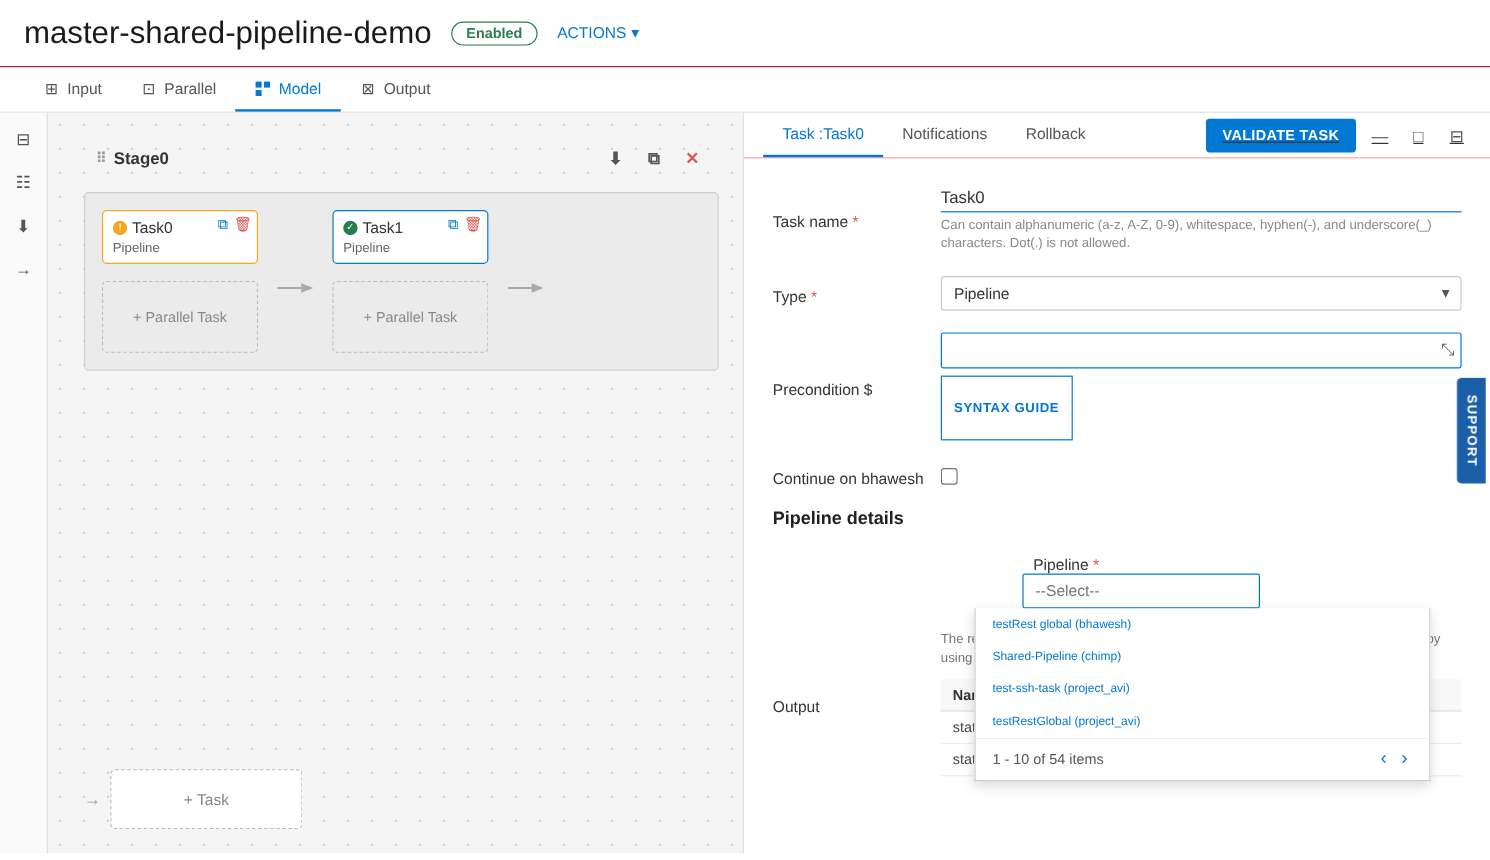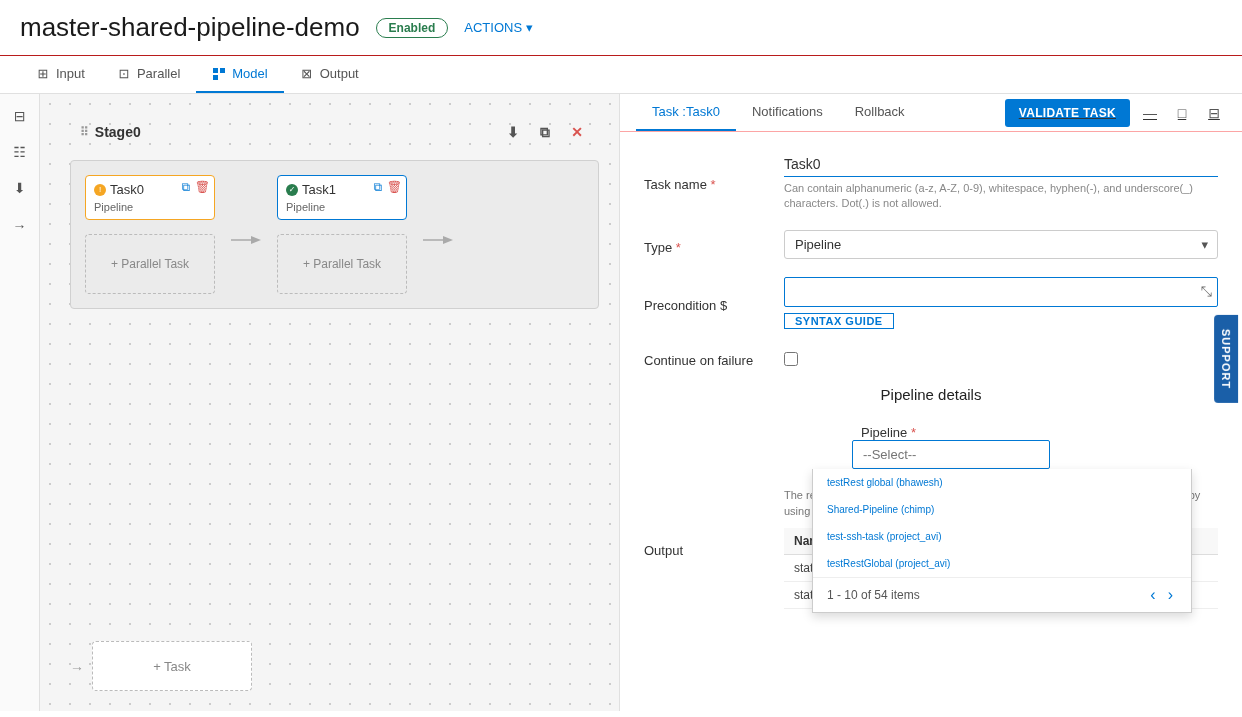--- a/index.html
+++ b/index.html
@@ -74,26 +74,26 @@
     .form-label .required { color: #d9534f; }
     .form-control-wrapper { flex: 1; }
     .form-input { width: 100%; border: none; border-bottom: 1.5px solid #0078d4; padding: 4px 0; font-size: 14px; color: #333; outline: none; background: transparent; }
     .form-hint { font-size: 11px; color: #888; margin-top: 4px; line-height: 1.4; }
     .select-wrapper { position: relative; }
     .select-wrapper::after { content: '▾'; position: absolute; right: 10px; top: 50%; transform: translateY(-50%); color: #555; pointer-events: none; }
     .select-wrapper select { width: 100%; border: 1px solid #ccc; border-radius: 3px; padding: 6px 10px; font-size: 13px; color: #333; background: #fff; appearance: none; cursor: pointer; }
     .precondition-wrapper { position: relative; }
     .precondition-input { width: 100%; border: 1px solid #0078d4; border-radius: 2px; padding: 6px 28px 6px 8px; font-size: 13px; outline: none; min-height: 30px; }
     .precondition-icon { position: absolute; right: 6px; top: 6px; color: #666; font-size: 14px; }
-    .syntax-guide-btn { border: 1px solid #0078d4; color: #0078d4; background: #fff; padding: 1px 10px; font-size: 11px; font-weight: 600; cursor: pointer; letter-spacing: 0.5px; margin-top: 6px; }
+    .syntax-guide-btn { border: 1px solid #0078d4; color: #0078d4; background: #fff; padding: 20px 10px; font-size: 11px; font-weight: 600; cursor: pointer; letter-spacing: 0.5px; margin-top: 6px; }
     .checkbox-wrapper { display: flex; align-items: center; margin-top: 4px; }
     .form-checkbox { width: 14px; height: 14px; border: 1px solid #999; cursor: pointer; }
 
     
-    .section-heading { font-size: 15px; font-weight: 400; color: #222; margin-bottom: 16px; border-top: none; text-align: center; }
+    .section-heading { font-size: 15px; font-weight: 700; color: #222; margin-bottom: 16px; border-top: none; }
 
     
     .pipeline-input-wrapper { position: relative; padding-left: 40px; }
     .pipeline-input { width: 100%; border: 1px solid #0078d4; border-radius: 2px; padding: 6px 10px; font-size: 13px; color: #aaa; background: #fff; outline: none; }
 
     
     .dropdown-list { position: absolute; top: 100%; left: 0; width: 380px; background: #fff; border: 1px solid #ccc; border-top: none; box-shadow: 0 4px 10px rgba(0,0,0,0.15); z-index: 100; }
     .dropdown-item { padding: 8px 14px; font-size: 10px; color: #0078d4; cursor: pointer; }
     .dropdown-item.highlighted { background: #e8f3ff; }
     .dropdown-footer { display: flex; align-items: center; justify-content: space-between; padding: 8px 14px; border-top: 1px solid #eee; font-size: 12px; color: #555; }
@@ -271,21 +271,21 @@
         <div class="form-control-wrapper">
           <div class="precondition-wrapper">
             <input class="precondition-input" type="text" value="" style="">
             <span class="precondition-icon">⤡</span>
           </div>
           <button class="syntax-guide-btn">SYNTAX GUIDE</button>
         </div>
       </div>
 
       <div class="form-row">
-        <div class="form-label">Continue on failure</div>
+        <div class="form-label">Continue on bhawesh</div>
         <div class="form-control-wrapper checkbox-wrapper">
           <input type="checkbox" class="form-checkbox" style="">
         </div>
       </div>
 
       <div class="section-heading">Pipeline details</div>
 
       <div class="form-row" style="position:relative;flex-direction:column;">
         <div class="form-label">
           <span>Pipeline</span>

